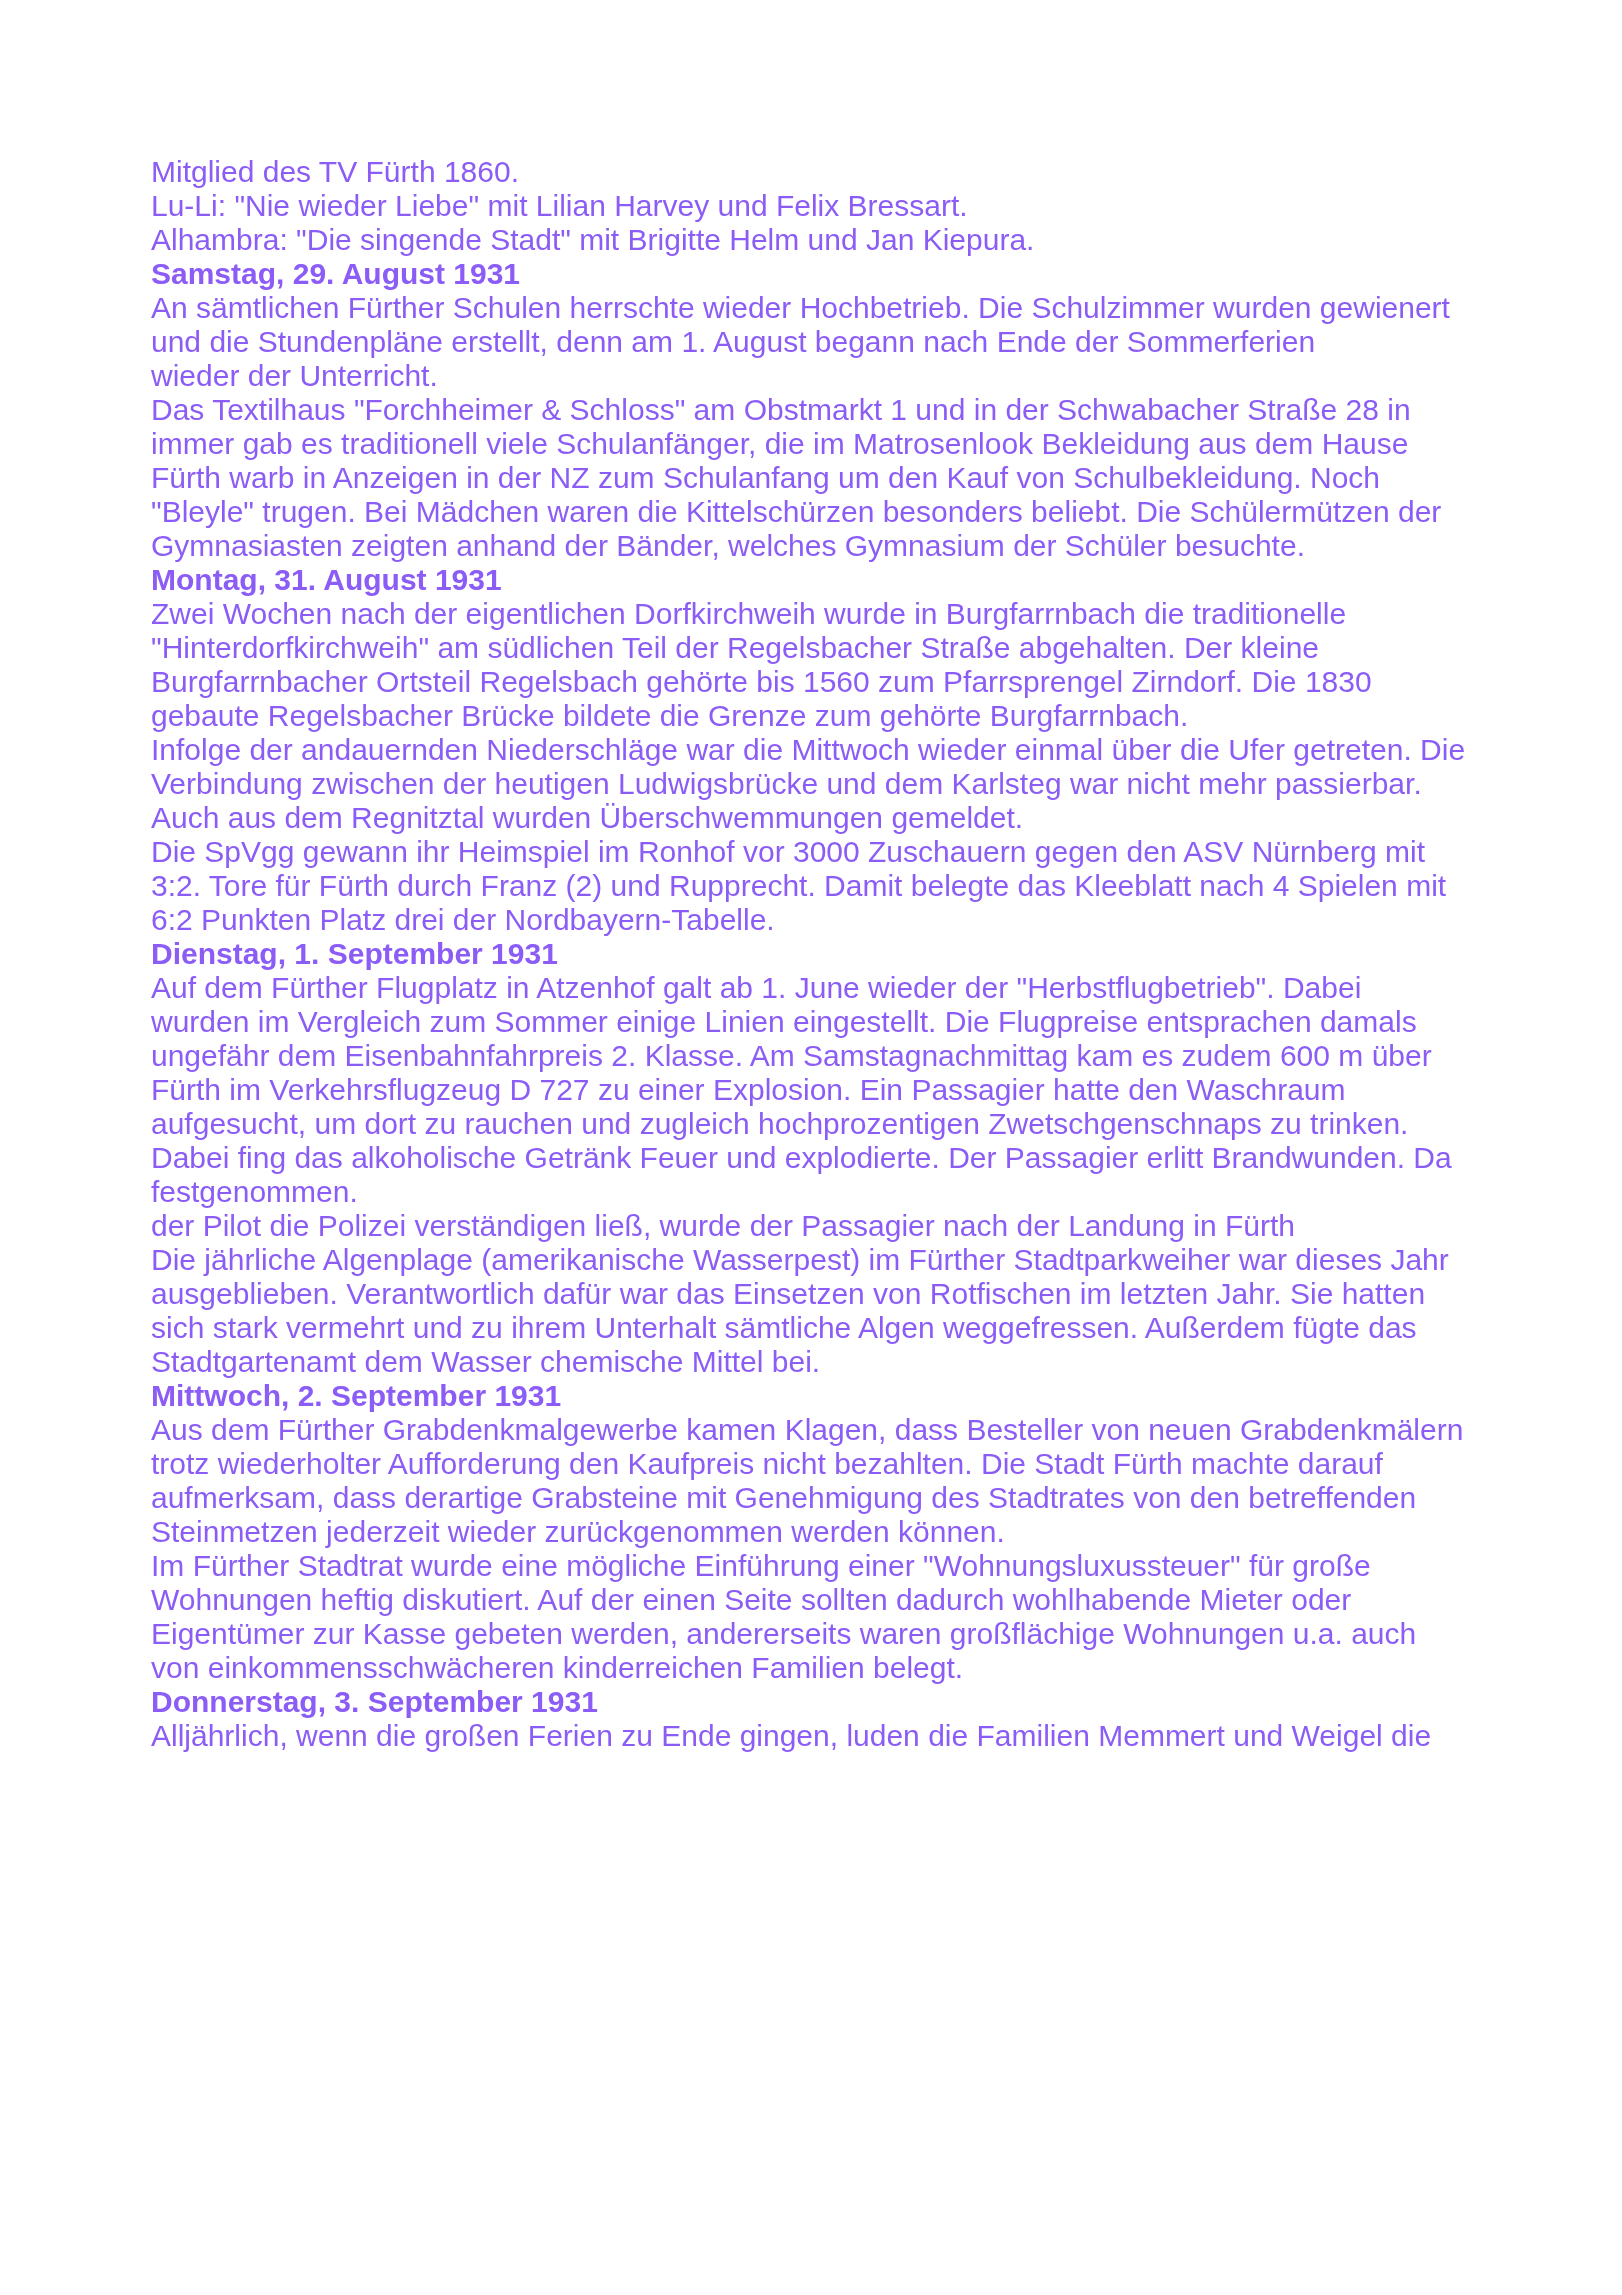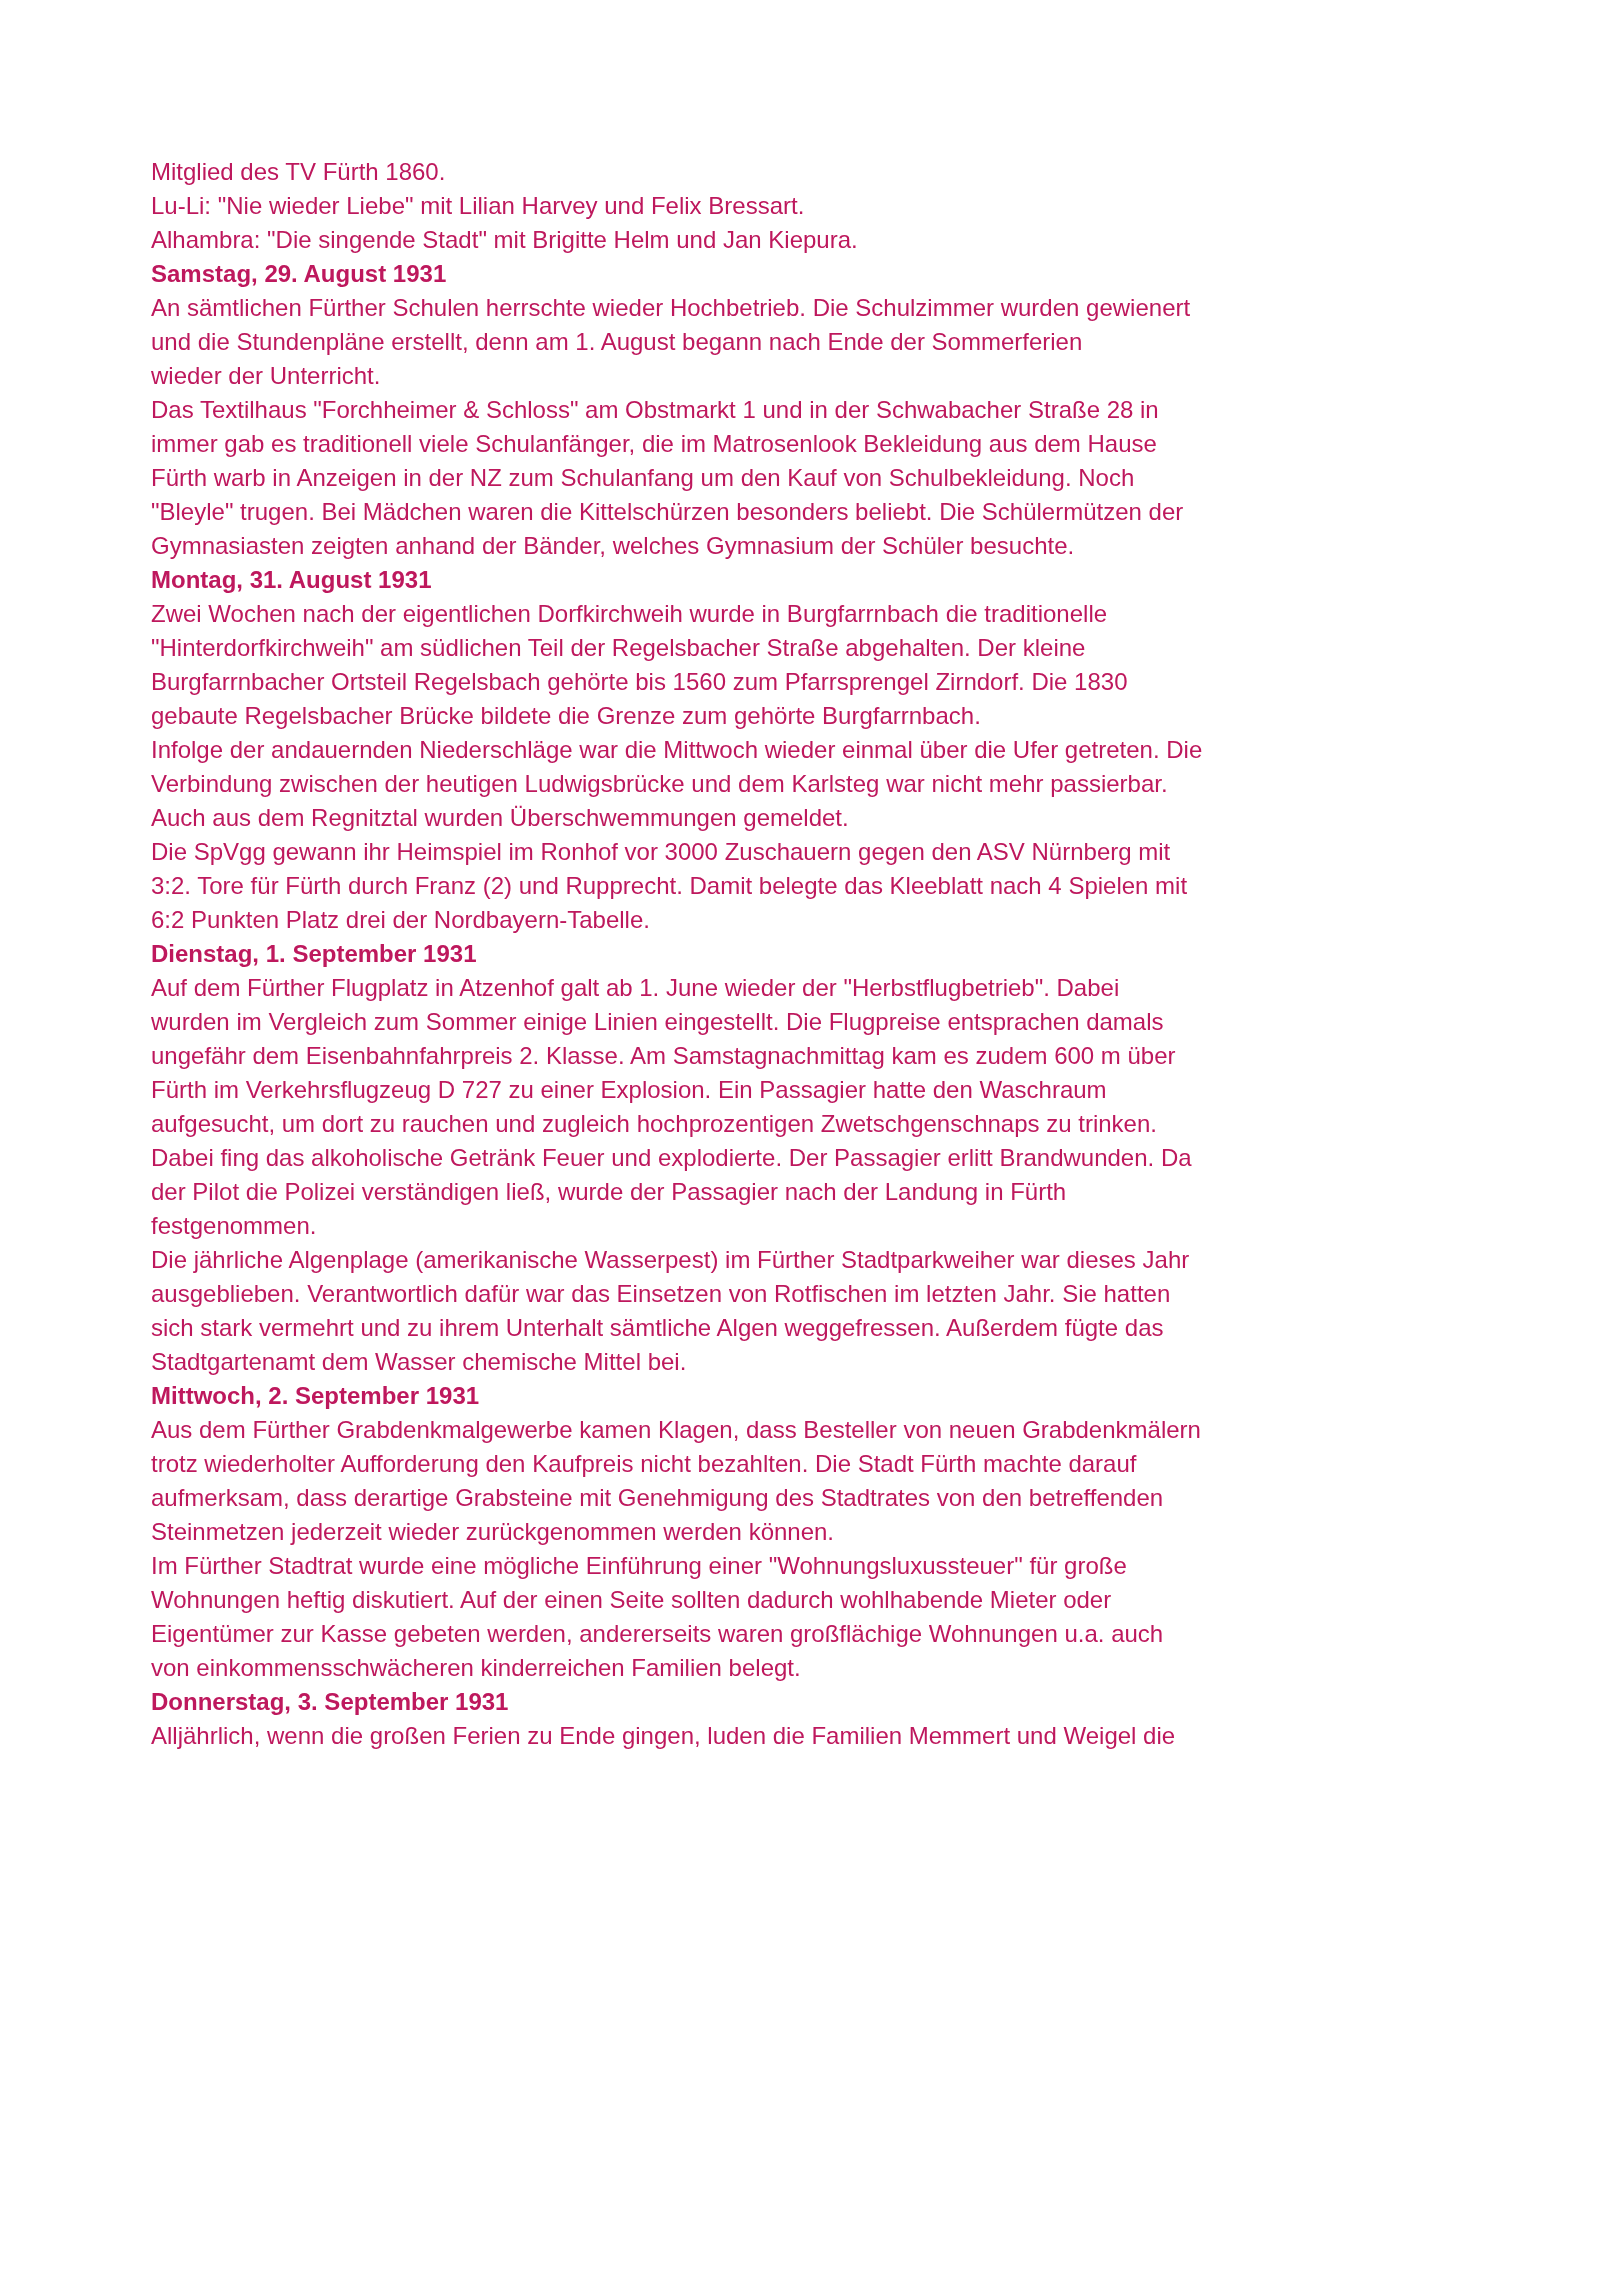--- a/index.html
+++ b/index.html
@@ -18,22 +18,22 @@
     width: 1623px;
     height: 2295px;
     background: #ffffff;
     box-sizing: border-box;
   }
   .content {
     position: absolute;
     left: 151px;
     top: 155px;
     width: 1339px;
-    color: #be185d;
-    font-size: 24px;
+    color: #8b5cf6;
+    font-size: 30px;
     line-height: 34px;
   }
   .block { margin: 0; padding: 0; }
   .block + .block { } 
   .heading {
     font-weight: bold;
   }
   .line {
     white-space: nowrap;
   }
@@ -79,22 +79,22 @@
       <div class="block heading">
         <div class="line">Dienstag, 1. September 1931</div>
       </div>
       <div class="block">
         <div class="line">Auf dem Fürther Flugplatz in Atzenhof galt ab 1. June wieder der "Herbstflugbetrieb". Dabei</div>
         <div class="line">wurden im Vergleich zum Sommer einige Linien eingestellt. Die Flugpreise entsprachen damals</div>
         <div class="line">ungefähr dem Eisenbahnfahrpreis 2. Klasse. Am Samstagnachmittag kam es zudem 600 m über</div>
         <div class="line">Fürth im Verkehrsflugzeug D 727 zu einer Explosion. Ein Passagier hatte den Waschraum</div>
         <div class="line">aufgesucht, um dort zu rauchen und zugleich hochprozentigen Zwetschgenschnaps zu trinken.</div>
         <div class="line">Dabei fing das alkoholische Getränk Feuer und explodierte. Der Passagier erlitt Brandwunden. Da</div>
+        <div class="line">festgenommen.</div>
         <div class="line">der Pilot die Polizei verständigen ließ, wurde der Passagier nach der Landung in Fürth</div>
-        <div class="line">festgenommen.</div>
         <div class="line">Die jährliche Algenplage (amerikanische Wasserpest) im Fürther Stadtparkweiher war dieses Jahr</div>
         <div class="line">ausgeblieben. Verantwortlich dafür war das Einsetzen von Rotfischen im letzten Jahr. Sie hatten</div>
         <div class="line">sich stark vermehrt und zu ihrem Unterhalt sämtliche Algen weggefressen. Außerdem fügte das</div>
         <div class="line">Stadtgartenamt dem Wasser chemische Mittel bei.</div>
       </div>
       <div class="block heading">
         <div class="line">Mittwoch, 2. September 1931</div>
       </div>
       <div class="block">
         <div class="line">Aus dem Fürther Grabdenkmalgewerbe kamen Klagen, dass Besteller von neuen Grabdenkmälern</div>

